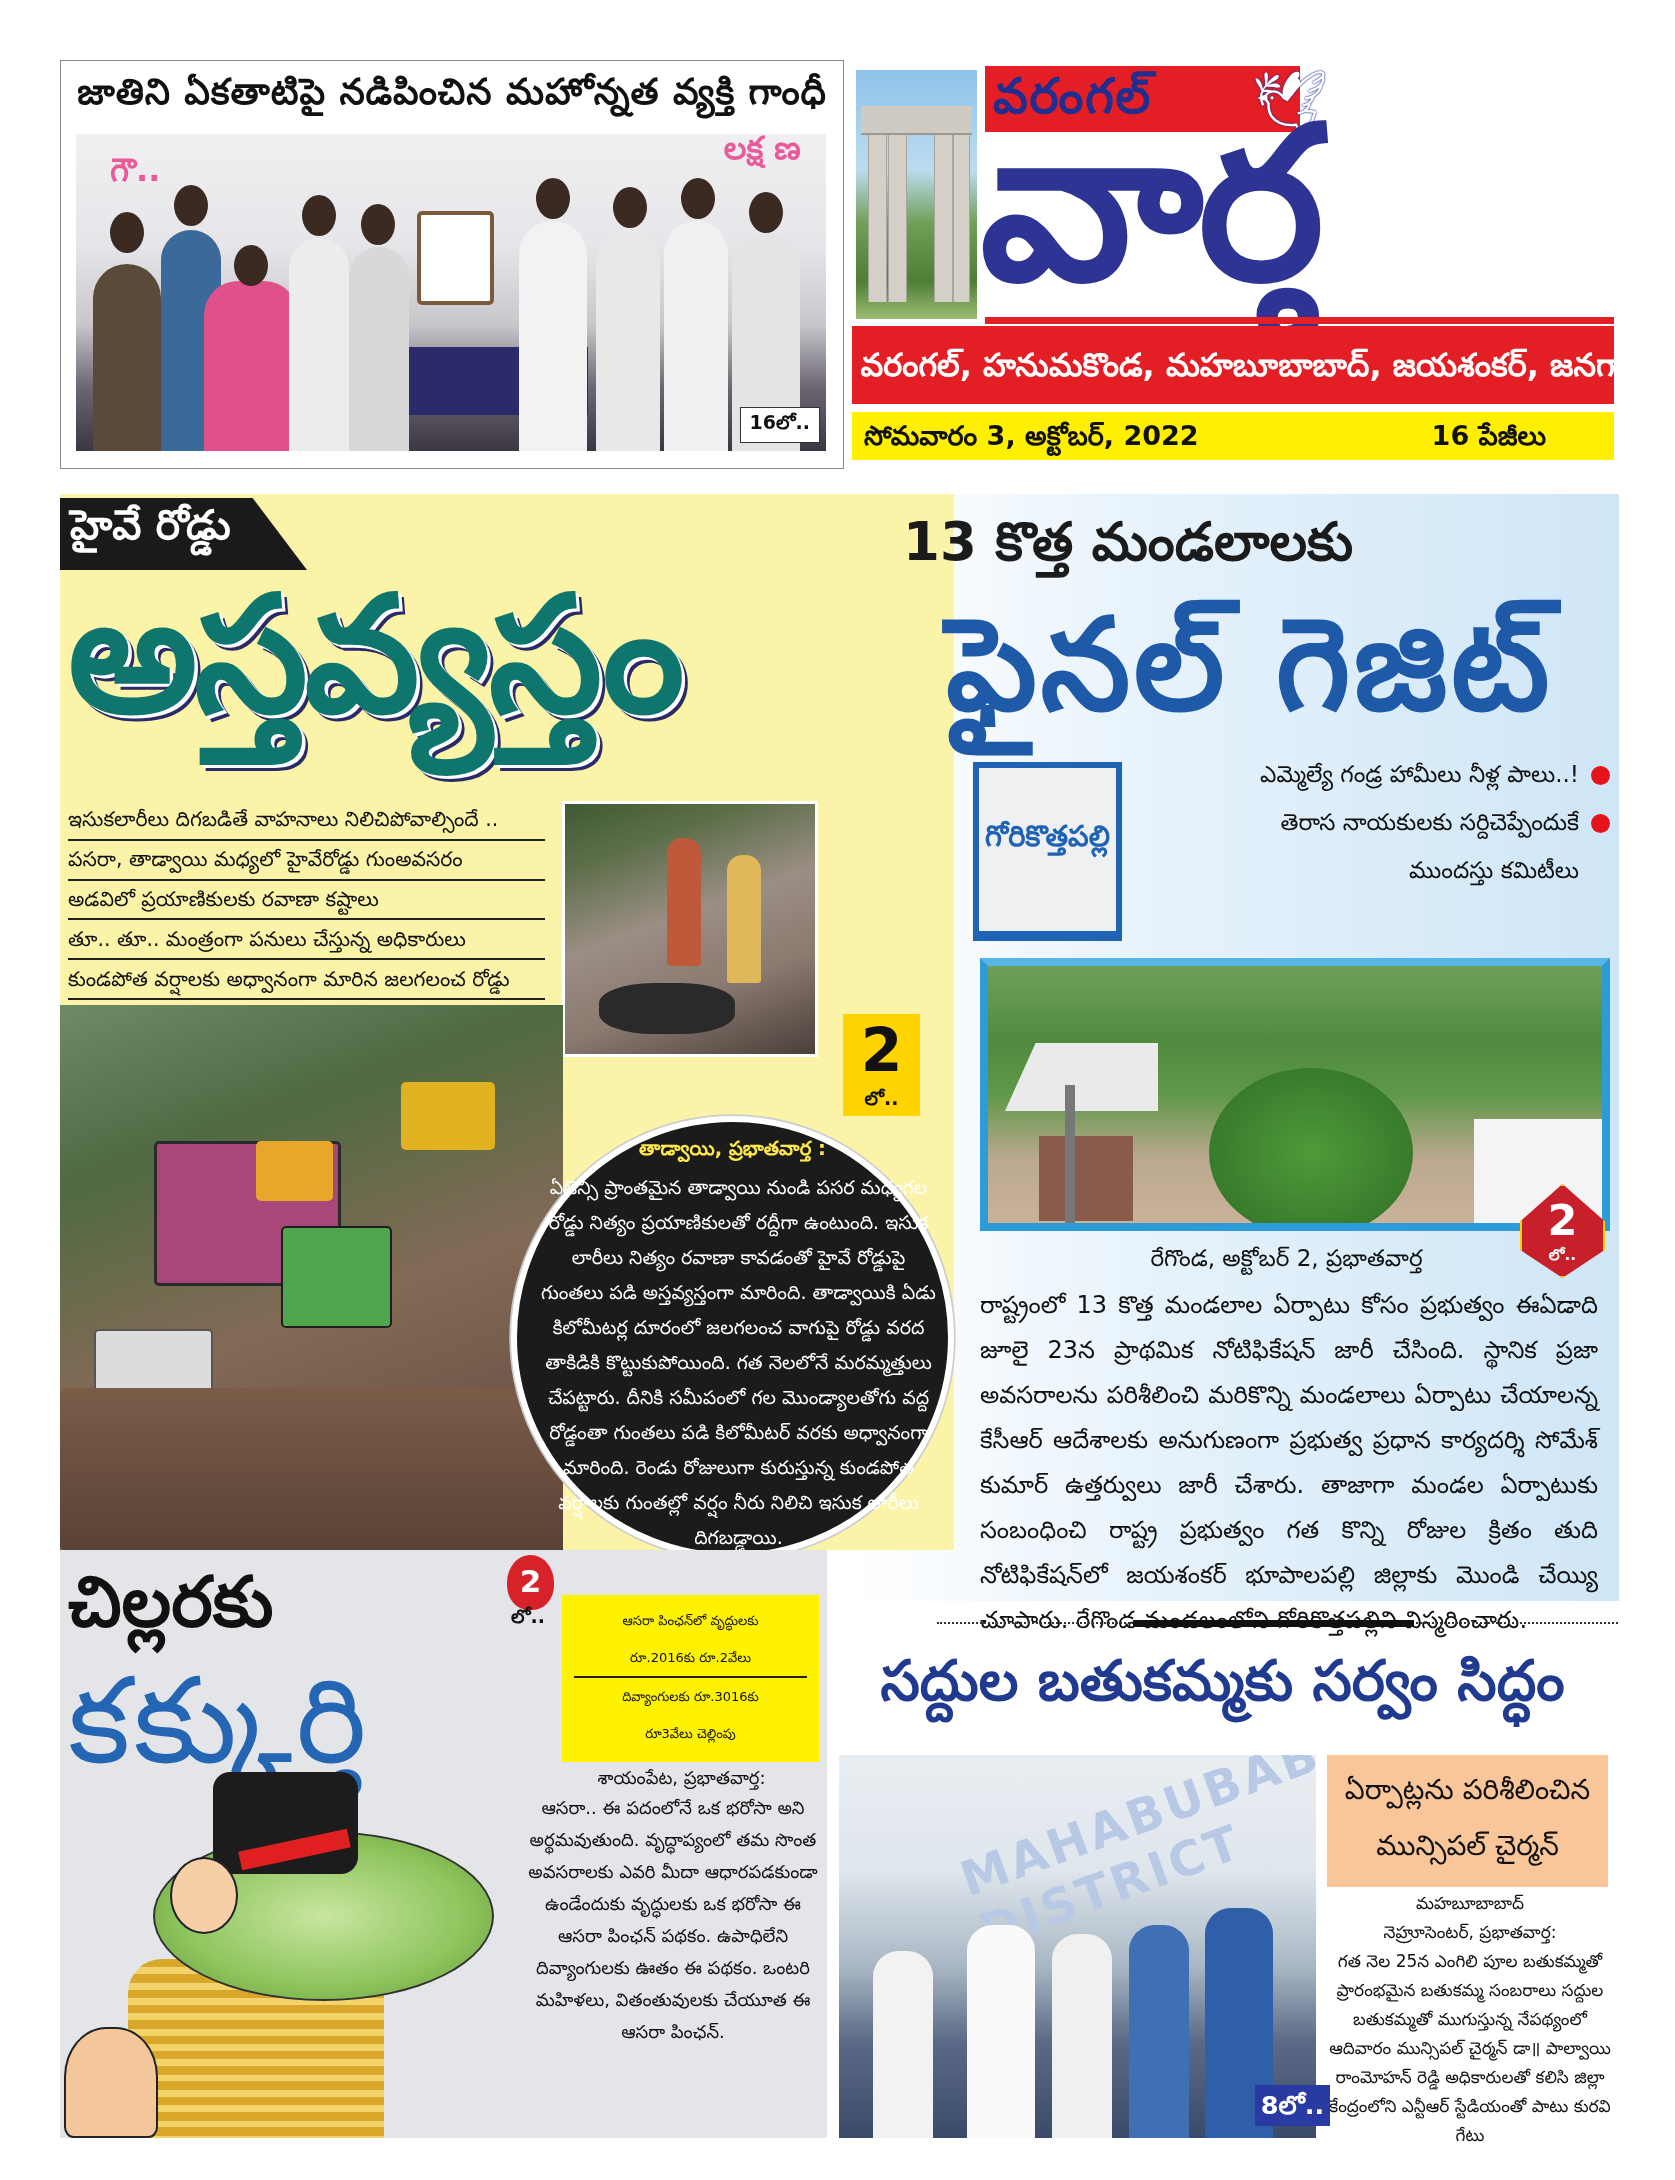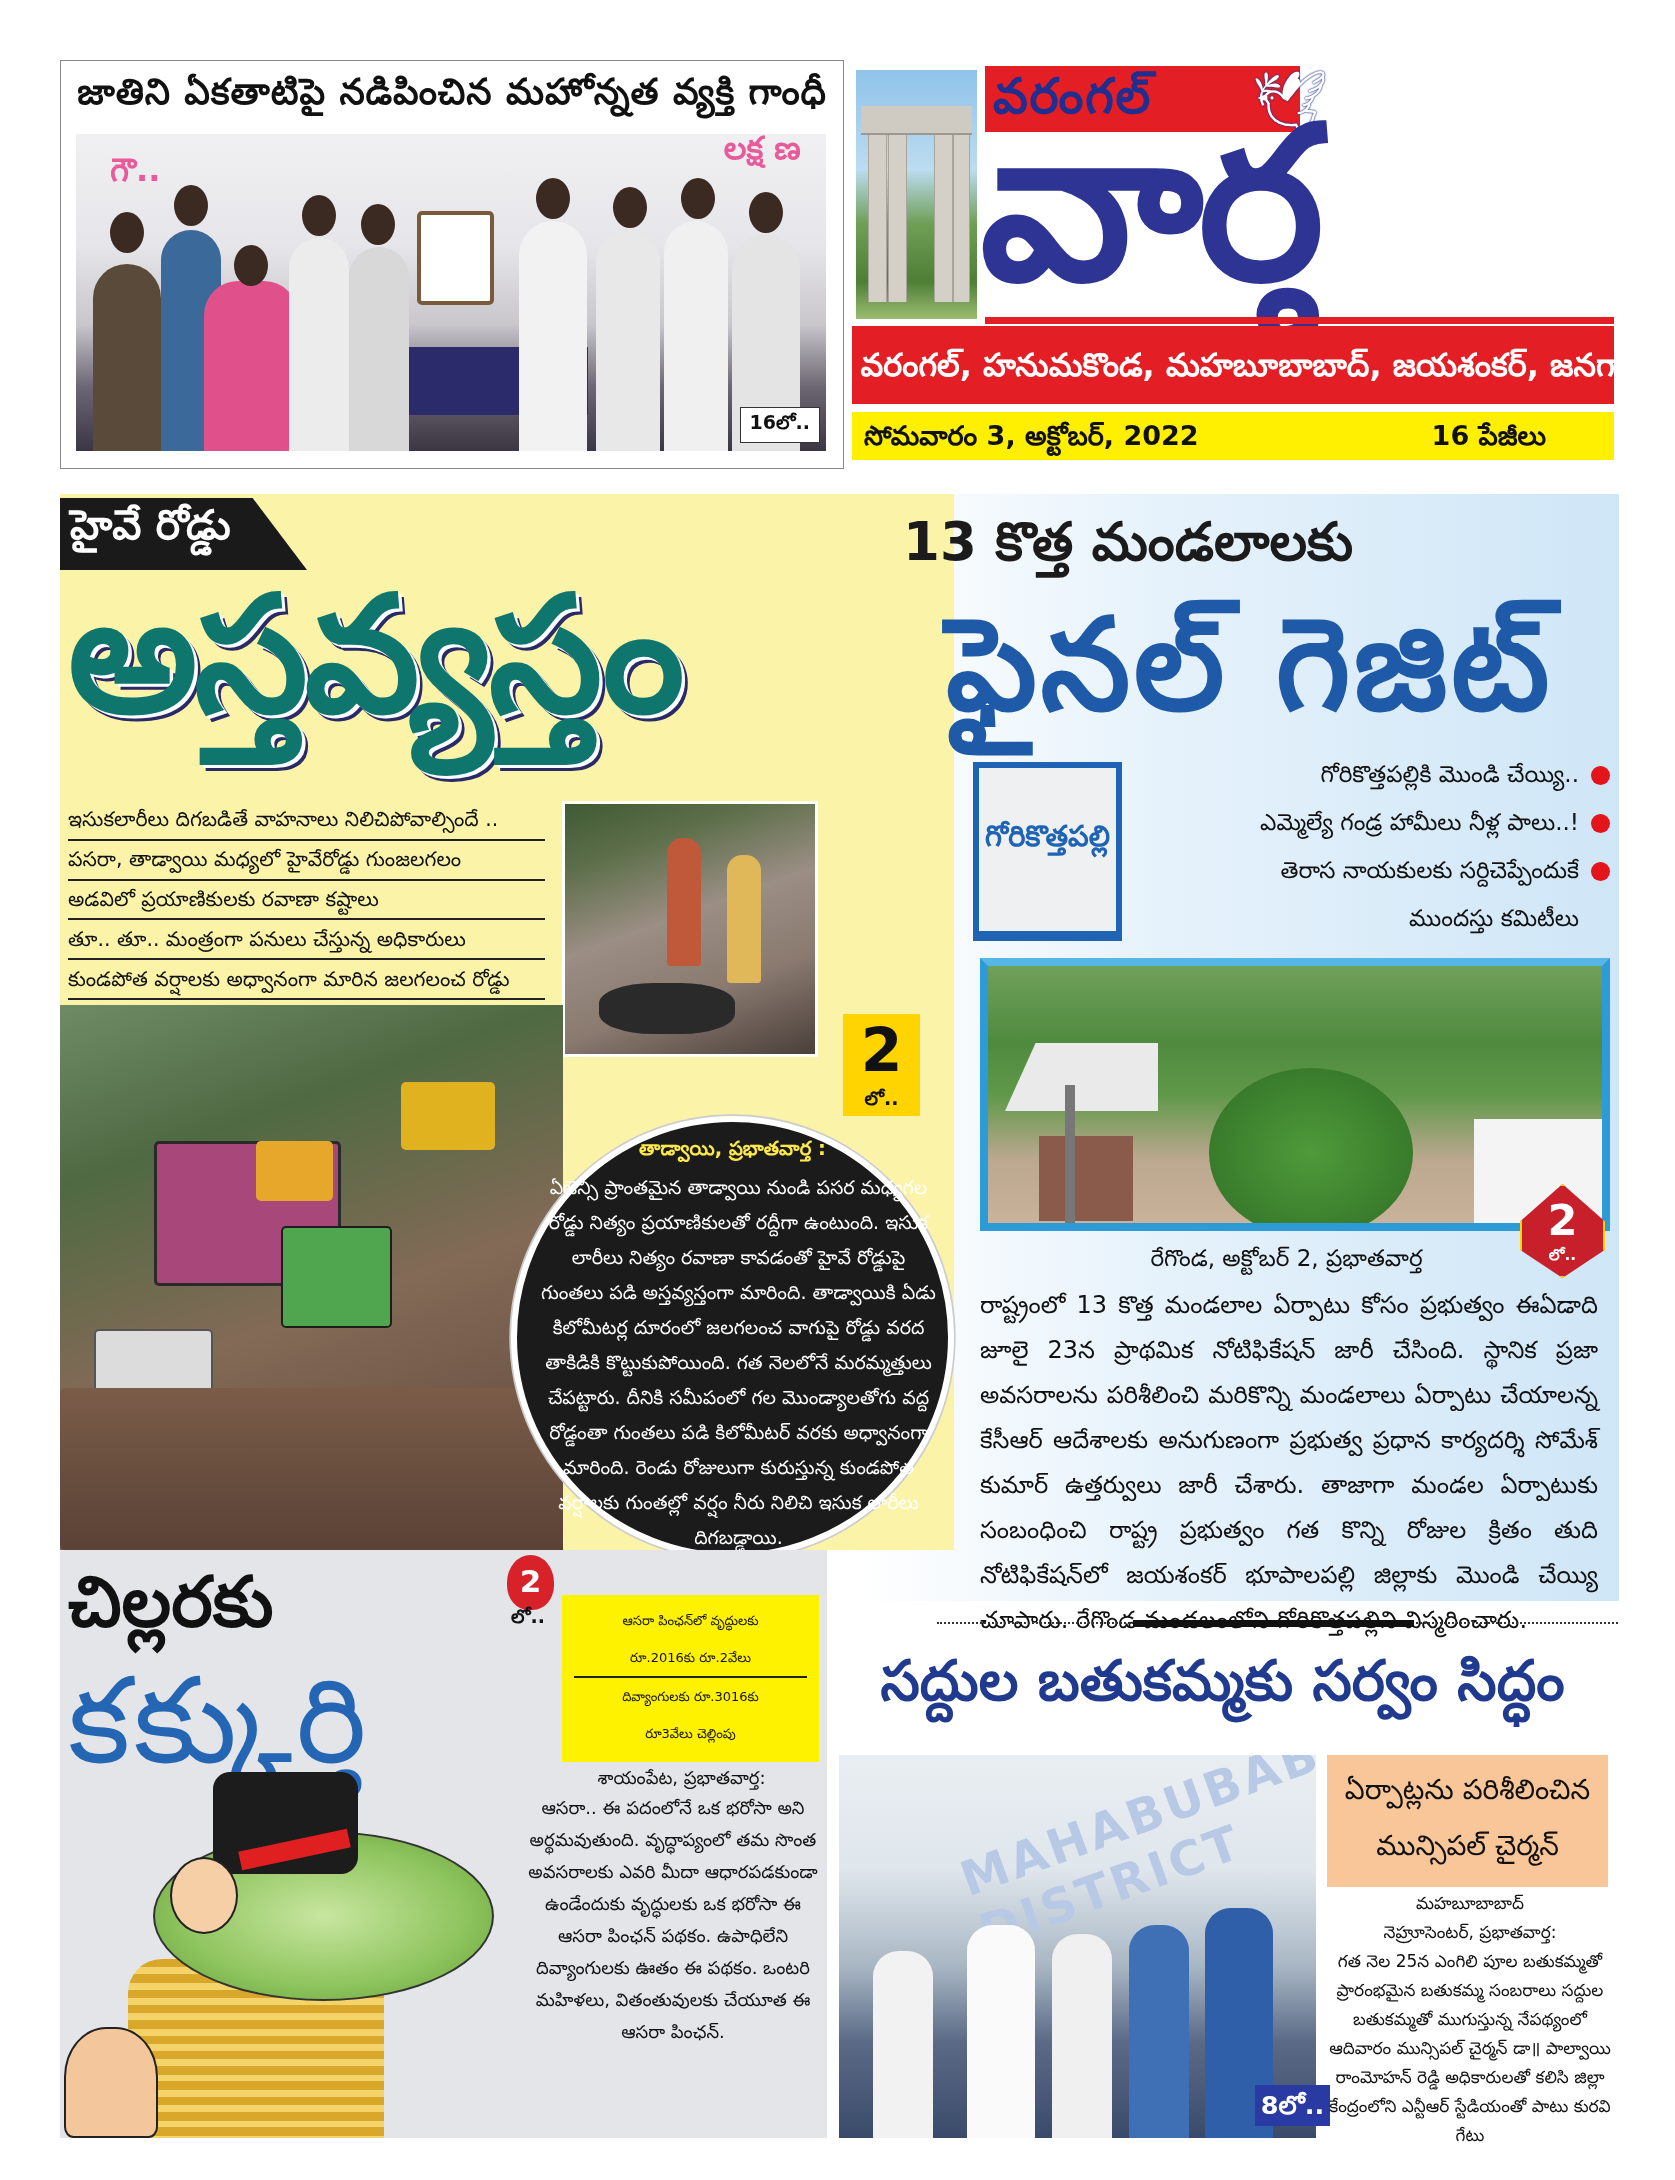--- a/index.html
+++ b/index.html
@@ -166,21 +166,21 @@
 <div id="mandal-bg" class="abs"></div>
 
 <div id="road-bg" class="abs"></div>
 
 <div id="road-tag" class="abs"></div>
 <div id="road-tag-text" class="abs">హైవే రోడ్డు</div>
 <div id="road-headline" class="abs">అస్తవ్యస్తం</div>
 
 <div id="road-bullets" class="abs">
   <div class="road-bullet">ఇసుకలారీలు దిగబడితే వాహనాలు నిలిచిపోవాల్సిందే ..</div>
-  <div class="road-bullet">పసరా, తాడ్వాయి మధ్యలో హైవేరోడ్డు గుంజలగలం</div>
+  <div class="road-bullet">పసరా, తాడ్వాయి మధ్యలో హైవేరోడ్డు గుంఅవసరం</div>
   <div class="road-bullet">అడవిలో ప్రయాణికులకు రవాణా కష్టాలు</div>
   <div class="road-bullet">తూ.. తూ.. మంత్రంగా పనులు చేస్తున్న అధికారులు</div>
   <div class="road-bullet">కుండపోత వర్షాలకు అధ్వానంగా మారిన జలగలంచ రోడ్డు</div>
   <div class="road-bullet">నెలలో నాలుగు దఫాలుగా రోడ్డుకు మరమ్మతు పనులు</div>
 </div>
 
 <div id="road-photo-top" class="abs">
   <div class="abs" style="left:102px;top:34px;width:34px;height:128px;background:#c0583a;border-radius:15.3px 15.3px 3.4px 3.4px"></div>
   <div class="abs" style="left:162px;top:51px;width:34px;height:128px;background:#e0b85a;border-radius:15.3px 15.3px 3.4px 3.4px"></div>
   <div class="abs" style="left:34px;top:179px;width:136px;height:51px;background:#2a2a2a;border-radius:40%"></div>
@@ -206,21 +206,20 @@
 </div>
 
 <div id="mandal-kicker" class="abs">13 కొత్త మండలాలకు</div>
 <div id="mandal-headline" class="abs">ఫైనల్ గెజిట్</div>
 
 <div id="gori-sign" class="abs">
   <div id="gori-sign-text" class="abs">గోరికొత్తపల్లి</div>
 </div>
 
 <div id="mandal-bullets" class="abs">
-  <div class="mandal-bullet"><span>గోరికొత్తపల్లికి మొండి చేయ్యి..</span><span class="red-dot"></span></div>
   <div class="mandal-bullet"><span>ఎమ్మెల్యే గండ్ర హామీలు నీళ్ల పాలు..!</span><span class="red-dot"></span></div>
   <div class="mandal-bullet"><span>తెరాస నాయకులకు సర్దిచెప్పేందుకే</span><span class="red-dot"></span></div>
   <div class="mandal-bullet"><span>ముందస్తు కమిటీలు</span><span class="no-dot"></span></div>
 </div>
 
 <div id="village-photo" class="abs">
   <div class="abs" style="left:17px;top:77px;width:153px;height:68px;background:#eaeaea;clip-path:polygon(20% 0,100% 0,100% 100%,0 100%)"></div>
   <div class="abs" style="left:51px;top:170px;width:94px;height:85px;background:#8a5a4a"></div>
   <div class="abs" style="left:221px;top:102px;width:204px;height:170px;background:radial-gradient(ellipse,#4f9a3a,#2f6e25);border-radius:50%"></div>
   <div class="abs" style="left:486px;top:153px;width:128px;height:111px;background:#f4f4f4"></div>

